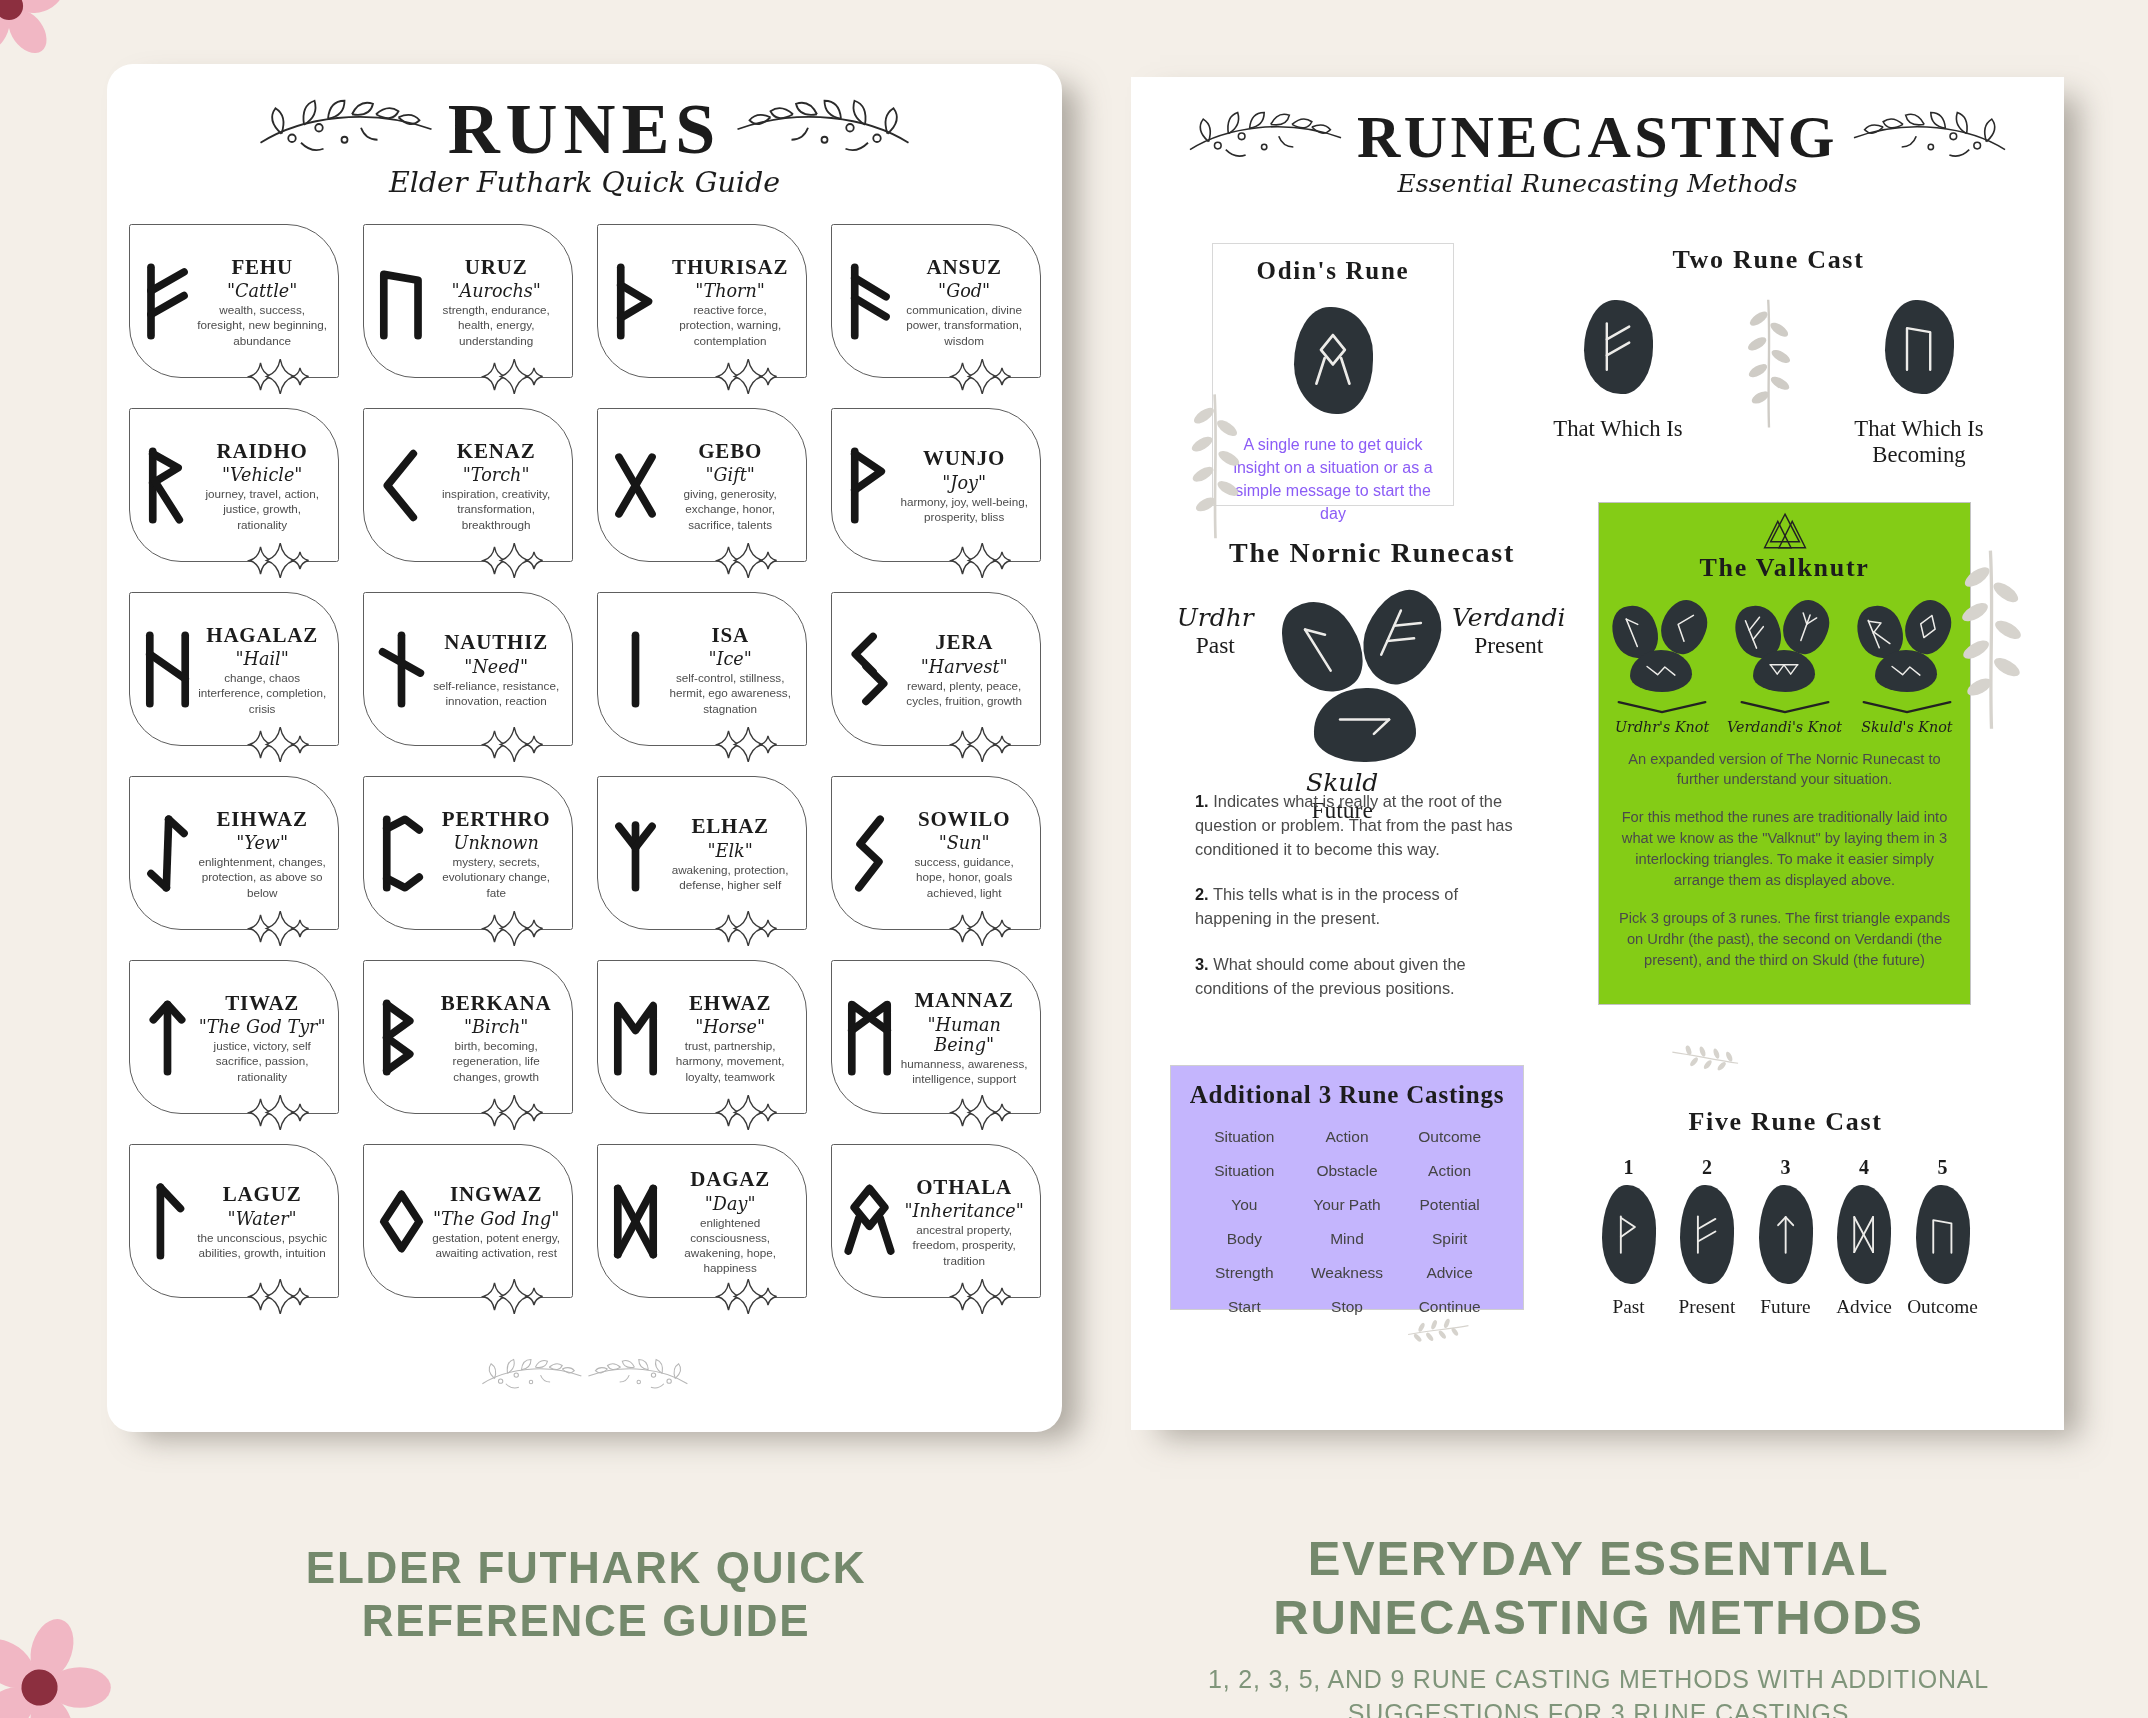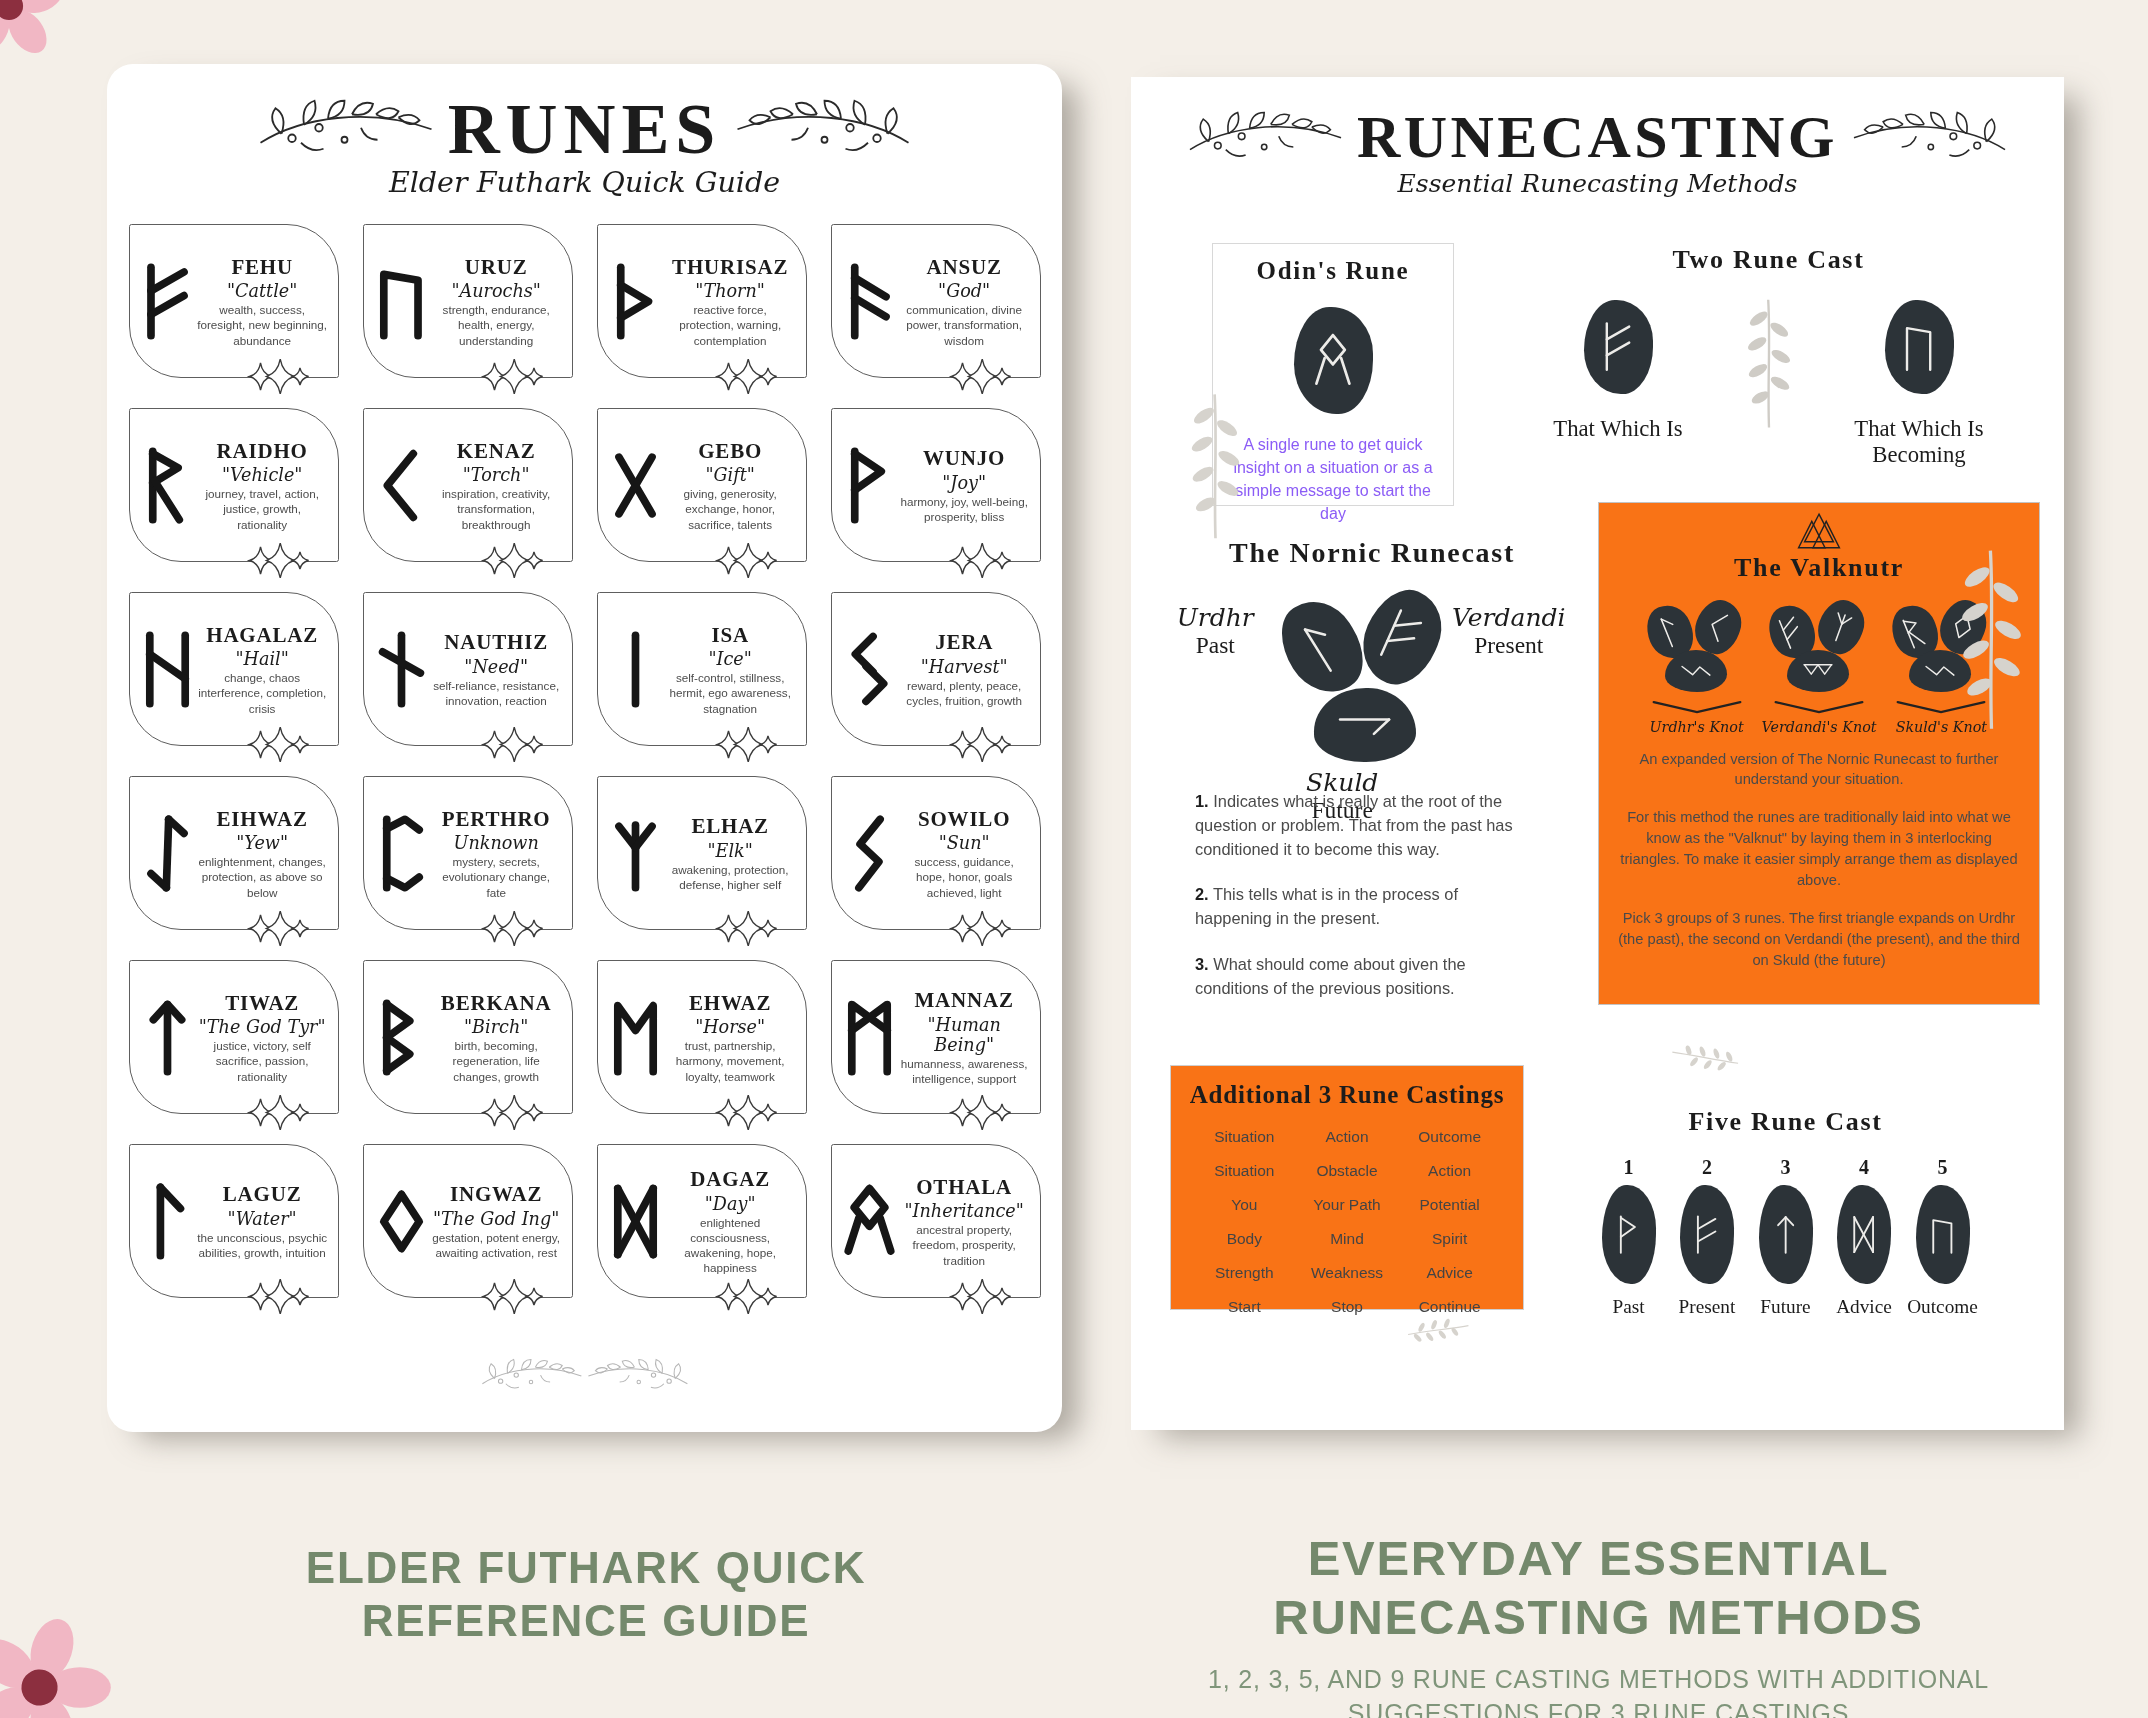--- a/index.html
+++ b/index.html
@@ -71,42 +71,42 @@
   .n1{left:111px;top:18.5px;transform:rotate(-32deg);}
   .n2{left:191px;top:8.4px;transform:rotate(24deg);}
   .n3{left:139px;top:107px;width:102px;height:74px;border-radius:52% 48% 50% 50%/60% 62% 40% 38%;}
   .n-label{position:absolute;text-align:center;line-height:1.1;}
   .n-label .nm{display:block;font-size:25px;}
   .n-label .tm{display:block;font-family:"Liberation Serif",serif;font-size:23.5px;margin-top:1.7px;}
   .nl1{left:1.7px;top:23.5px;}
   .nl2{left:277px;top:23.5px;}
   .nl3{left:131px;top:188px;}
 
-  .valknut-box{position:absolute;left:467px;top:425px;width:442px;height:503px;border:1.7px solid #c3c3c3;
-               box-sizing:border-box;background:#f97316;padding-top:8.4px;}
+  .valknut-box{position:absolute;left:467px;top:425px;width:373px;height:503px;border:1.7px solid #c3c3c3;
+               box-sizing:border-box;background:#84cc16;padding-top:8.4px;}
   .valknut-icon{display:block;margin:0 auto;width:54px;height:40px;}
   .valknut-box .sec-title{font-size:26px;margin-top:1.7px;}
   #knots{display:flex;justify-content:center;gap:8.4px;margin-top:15px;}
   .knot{width:114px;display:flex;flex-direction:column;align-items:center;}
   .knot-stones{position:relative;width:111px;height:94px;}
   .knot-stone{position:absolute;width:44px;height:54px;}
   .ks1{left:6.7px;top:6.7px;transform:rotate(-22deg);}
   .ks2{left:55px;top:1.7px;transform:rotate(20deg);}
   .ks3{left:23.5px;top:52px;width:62px;height:42px;border-radius:50% 50% 48% 52%/62% 58% 42% 38%;}
   .knot-chevron{width:94px;height:17px;margin-top:6.7px;}
   .knot-label{font-size:14.3px;margin-top:3.4px;white-space:nowrap;}
   .vk-paras{padding:0 18.5px;margin-top:13.4px;}
   .vk-paras p{font-size:14.7px;color:#4a4a4a;line-height:1.42;text-align:center;margin:0 0 17px;}
 
   #steps{position:absolute;left:64px;top:713px;width:342px;}
   .step{font-size:16.4px;color:#4a4a4a;line-height:1.45;margin:0 0 22px;text-align:left;}
   .step strong{color:#1f1f1f;}
 
   .add-box{position:absolute;left:39px;top:988px;width:354px;height:245px;border:1.7px solid #cfcfcf;
-           box-sizing:border-box;background:#f97316;padding-top:15px;}
+           box-sizing:border-box;background:#c4b5fd;padding-top:15px;}
   .add-box .sec-title{font-size:25px;letter-spacing:0.8px;}
   #cast-table{display:grid;grid-template-columns:1fr 1fr 1fr;row-gap:16px;margin-top:18.5px;padding:0 22px;}
   .cast-cell{font-size:15.5px;color:#444;text-align:center;}
 
   .five-cast{position:absolute;left:453px;top:1030px;width:403px;}
   .five-cast .sec-title{font-size:26px;}
   #five-row{display:flex;justify-content:center;gap:18.5px;margin-top:18.5px;}
   .five-col{display:flex;flex-direction:column;align-items:center;width:60px;}
   .five-num{font-family:"Liberation Serif",serif;font-weight:700;font-size:20px;margin-bottom:6.7px;}
   .five-stone{width:54px;height:99px;}

